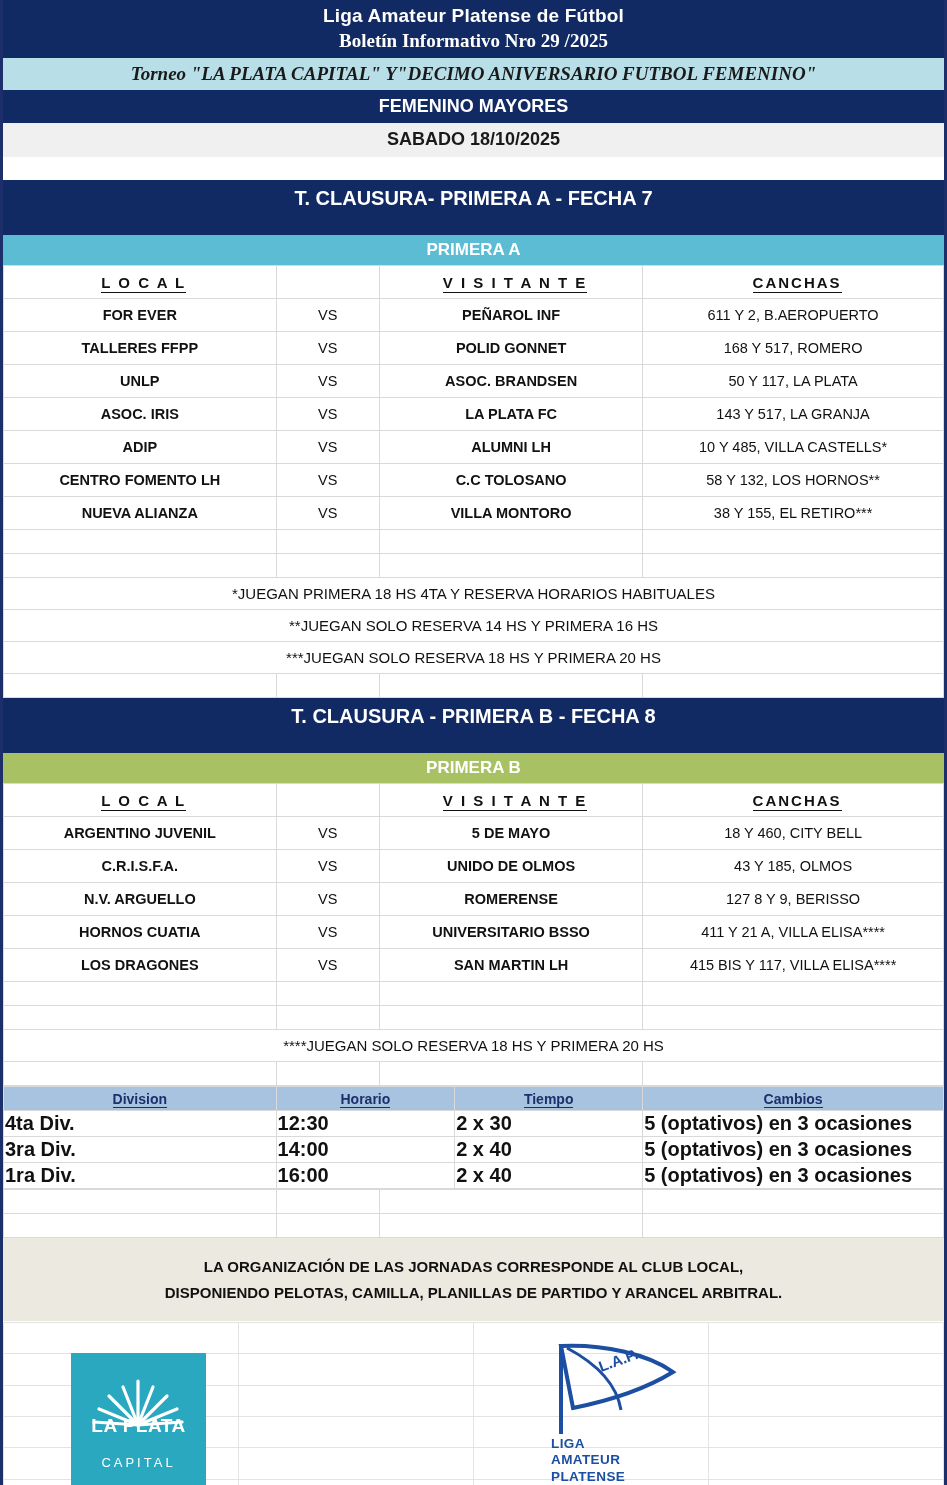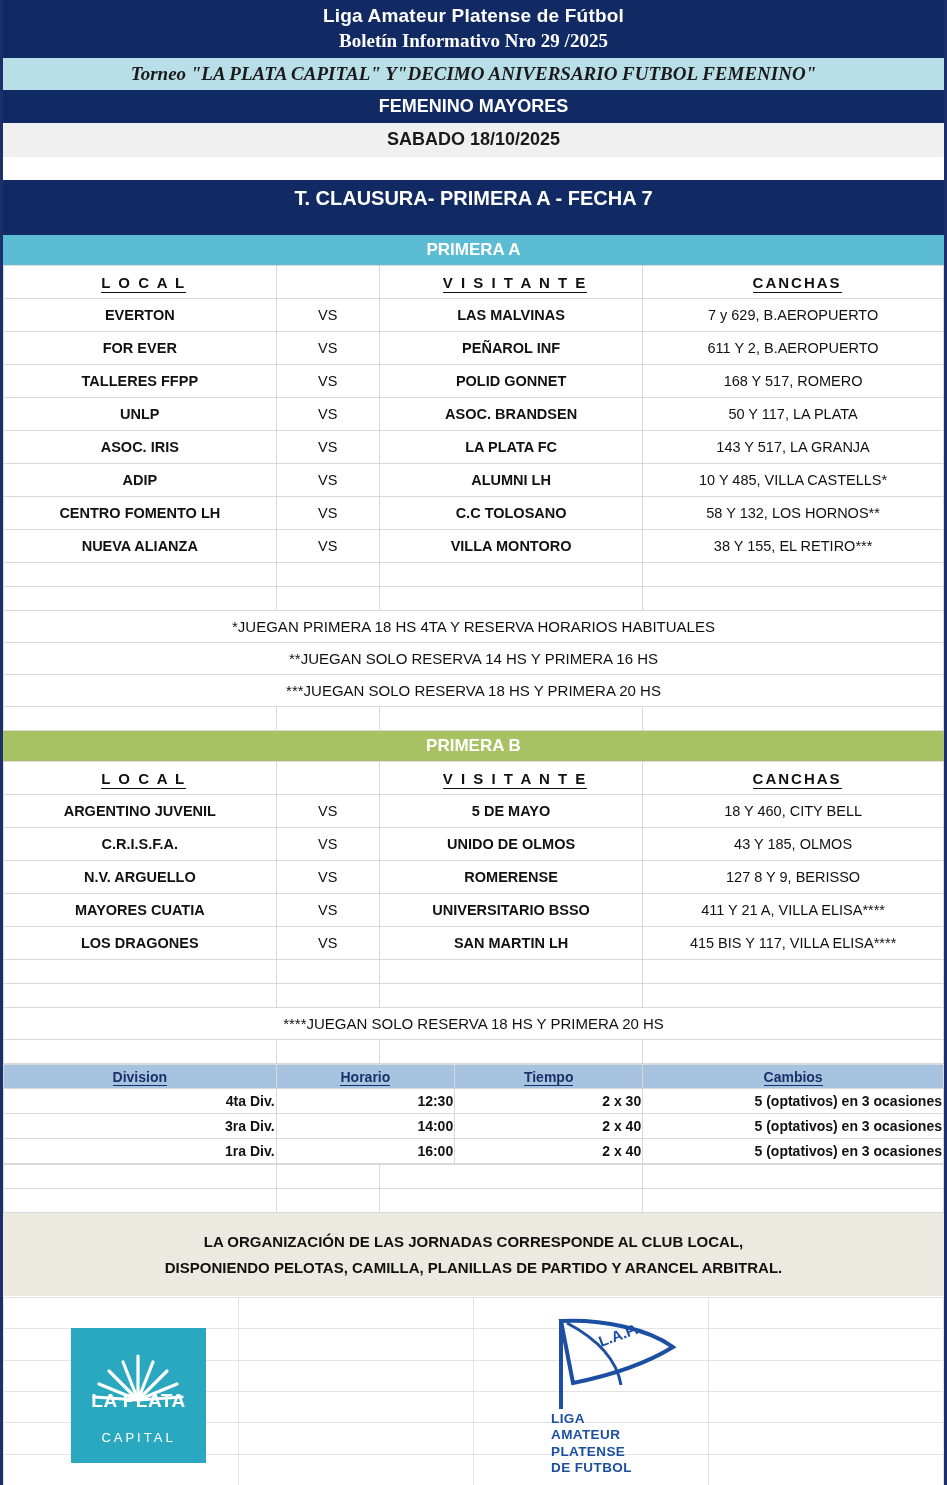--- a/index.html
+++ b/index.html
@@ -111,22 +111,22 @@
     background: #a8c3e0;
     color: #1c2f6b;
     font-size: 14px;
     font-weight: bold;
     height: 24px;
     border: 1px solid #d9d9d9;
   }
   table.schedule th span.u { border-bottom: 1.5px solid #1c2f6b; }
   table.schedule td {
     border: 1px solid #d9d9d9;
-    text-align: right;
-    font-size: 14px;
+    text-align: left;
+    font-size: 20px;
     font-weight: bold;
     height: 25px;
     color: #111;
   }
   .footer-note {
     background: #eceae0;
     text-align: center;
     font-weight: bold;
     font-size: 15px;
     color: #111;
@@ -208,26 +208,20 @@
     <thead>
       <tr>
         <th><span class="u">L O C A L</span></th>
         <th></th>
         <th><span class="u">V I S I T A N T E</span></th>
         <th><span class="u">CANCHAS</span></th>
       </tr>
     </thead>
     <tbody>
       <tr>
-        <td class="team">EVERTON</td>
-        <td class="vs">VS</td>
-        <td class="team">LAS MALVINAS</td>
-        <td class="cancha">7 y 629, B.AEROPUERTO</td>
-      </tr>
-      <tr>
         <td class="team">FOR EVER</td>
         <td class="vs">VS</td>
         <td class="team">PEÑAROL INF</td>
         <td class="cancha">611 Y 2, B.AEROPUERTO</td>
       </tr>
       <tr>
         <td class="team">TALLERES FFPP</td>
         <td class="vs">VS</td>
         <td class="team">POLID GONNET</td>
         <td class="cancha">168 Y 517, ROMERO</td>
@@ -285,20 +279,21 @@
       </tr>
       <tr class="blank">
         <td></td>
         <td></td>
         <td></td>
         <td></td>
       </tr>
     </tbody>
   </table>
 
+  <div class="band band-navy section-head">T. CLAUSURA - PRIMERA B - FECHA 8</div>
   <div class="band band-green section-sub">PRIMERA B</div>
 
   <table class="fixtures">
     <colgroup>
         <col class="c1">
         <col class="c2">
         <col class="c3">
         <col class="c4">
       </colgroup>
     <thead>
@@ -322,21 +317,21 @@
         <td class="team">UNIDO DE OLMOS</td>
         <td class="cancha">43 Y 185, OLMOS</td>
       </tr>
       <tr>
         <td class="team">N.V. ARGUELLO</td>
         <td class="vs">VS</td>
         <td class="team">ROMERENSE</td>
         <td class="cancha">127 8 Y 9, BERISSO</td>
       </tr>
       <tr>
-        <td class="team">MAYORES CUATIA</td>
+        <td class="team">HORNOS CUATIA</td>
         <td class="vs">VS</td>
         <td class="team">UNIVERSITARIO BSSO</td>
         <td class="cancha">411 Y 21 A, VILLA ELISA****</td>
       </tr>
       <tr>
         <td class="team">LOS DRAGONES</td>
         <td class="vs">VS</td>
         <td class="team">SAN MARTIN LH</td>
         <td class="cancha">415 BIS Y 117, VILLA ELISA****</td>
       </tr>

